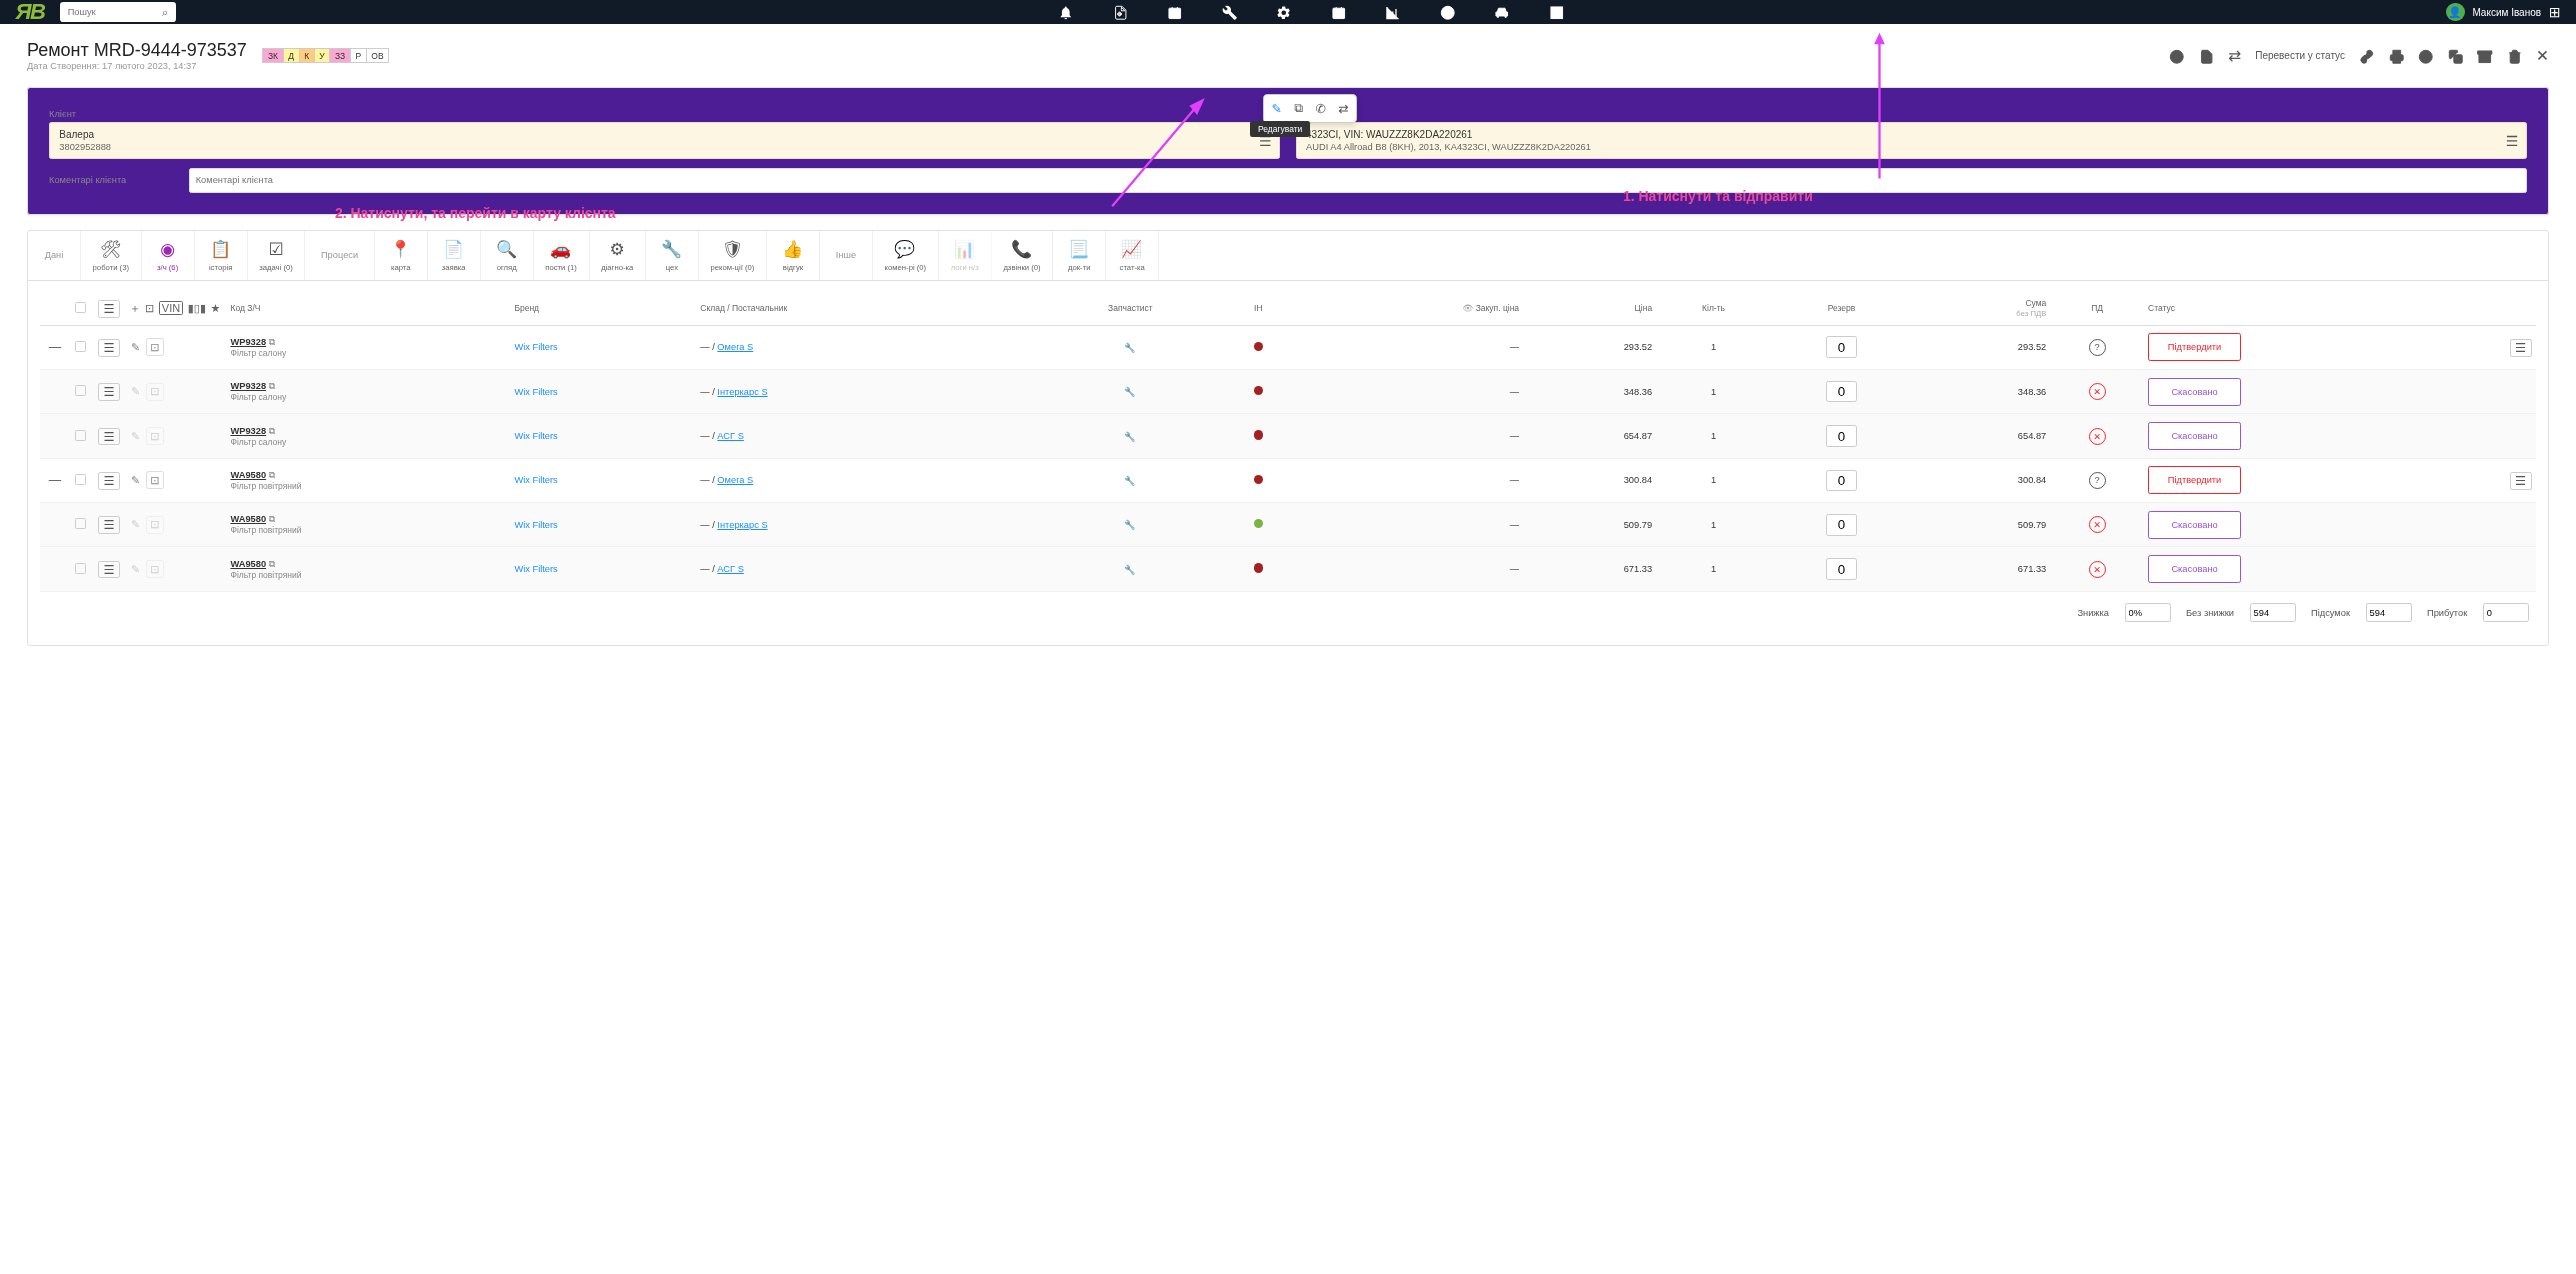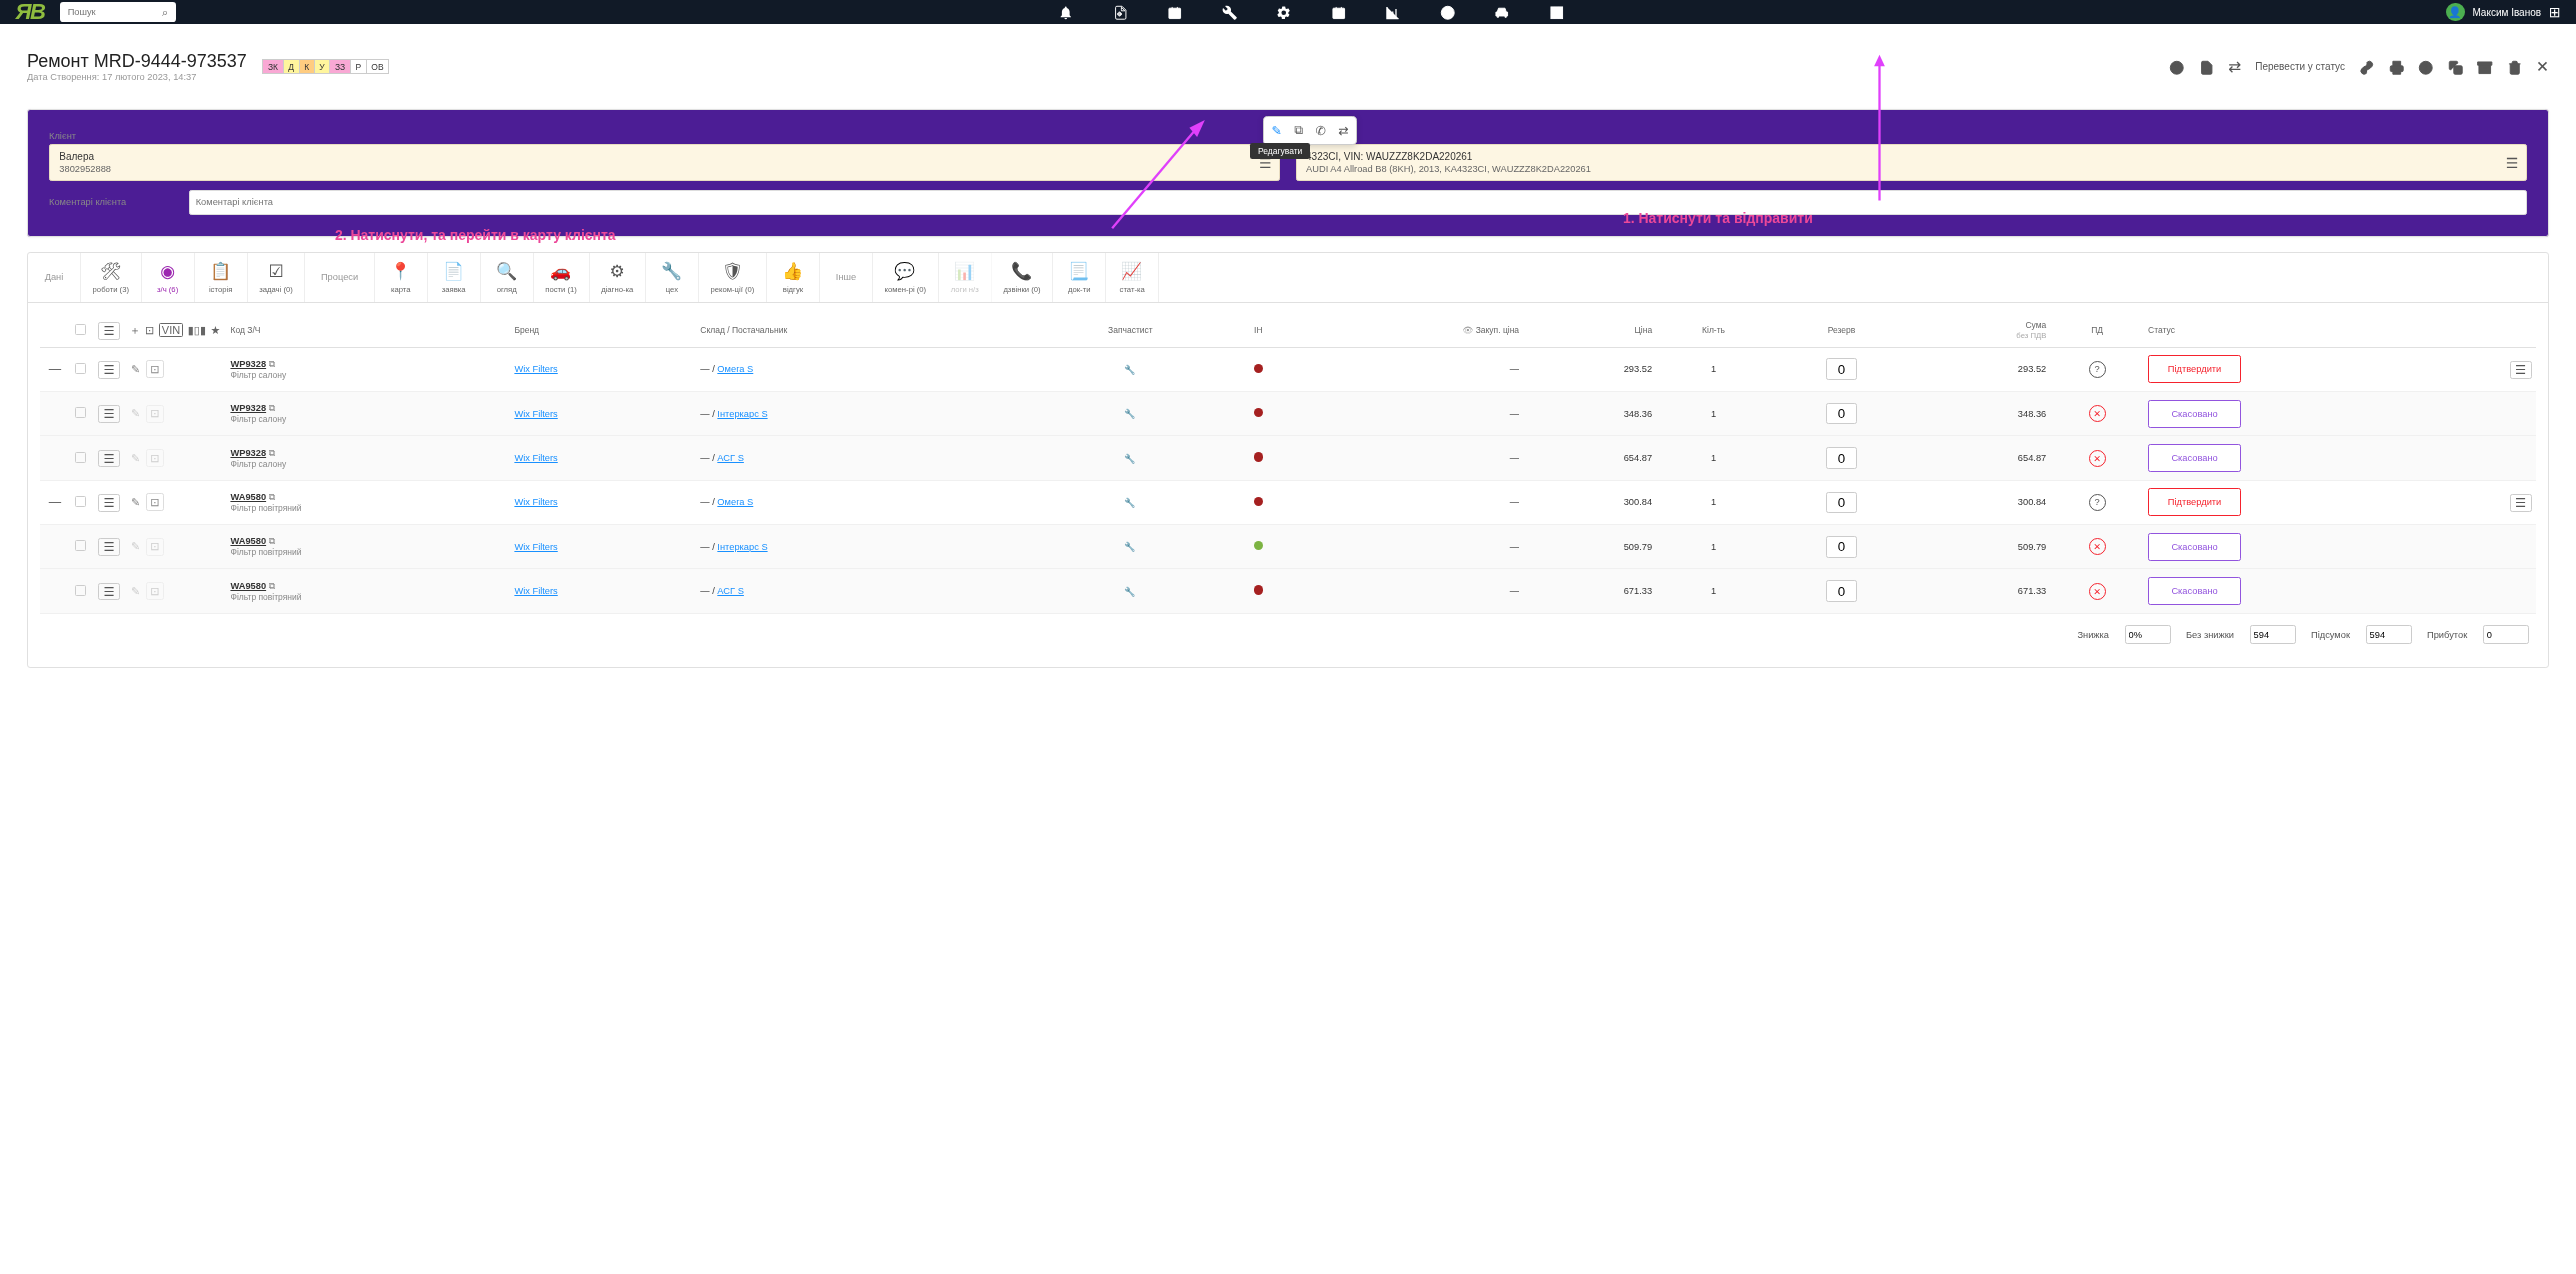--- a/index.html
+++ b/index.html
@@ -7,21 +7,21 @@
 .topbar{background:#111a27;height:24px;display:flex;align-items:center;padding:0 15.5px;gap:15.5px}
 .logo{color:#8fbc3f;font-size:22px;font-weight:bold;font-style:italic;letter-spacing:-1.5px}
 .search-box{background:#fff;border-radius:3.1px;padding:3.1px 7.7px;display:flex;align-items:center;width:116px}
 .search-box input{border:none;outline:none;width:100%;font-size:9.3px}
 .search-box .si{color:#666;font-size:11px}
 .top-icons{flex:1;display:flex;justify-content:center;gap:39px}
 .top-icons .ti{color:#fff;font-size:15.5px;cursor:pointer}
 .user-area{display:flex;align-items:center;gap:7.7px;color:#fff}
 .avatar{width:18.6px;height:18.6px;background:#4caf50;border-radius:50%;display:flex;align-items:center;justify-content:center;color:#fff;font-size:11px}
 .apps{color:#fff;font-size:14px}
-.page-header{padding:27px 27px;display:flex;align-items:center;gap:15.5px}
+.page-header{padding:16px 27px;display:flex;align-items:center;gap:15.5px}
 .title-block h1{font-size:18px;font-weight:normal;color:#222}
 .title-block .sub{font-size:9.3px;color:#999}
 .status-pills{display:flex;gap:0;border:0.8px solid #ccc}
 .pill{padding:1.5px 4.6px;font-size:8.5px;border-right:0.8px solid #ccc}
 .pill:last-child{border-right:none}
 .pill.g{background:#f9a8d4}
 .pill.y{background:#fff59d}
 .pill.o{background:#ffcc80}
 .pill.w{background:#fff}
 .header-actions{margin-left:auto;display:flex;align-items:center;gap:14px}
@@ -57,21 +57,21 @@
 .tab.disabled{opacity:.4}
 .table-wrap{padding:11.6px}
 table{width:100%;border-collapse:collapse}
 th{text-align:left;font-size:8.5px;font-weight:normal;color:#666;padding:6.2px 4.6px;border-bottom:0.8px solid #e0e0e0}
 td{padding:7.7px 4.6px;border-bottom:0.8px solid #f0f0f0;font-size:9.3px;vertical-align:middle}
 .th-icons{display:flex;gap:4.6px;align-items:center}
 .th-icons .thi{font-size:11px;color:#666}
 .vin-badge{border:0.8px solid #666;padding:0 2px;font-size:7px;border-radius:1.5px}
 .code-link{color:#333;font-weight:bold;text-decoration:underline}
 .code-sub{font-size:8.5px;color:#888;margin-top:0}
-.brand-link{color:#1890ff;text-decoration:underline;font-size:9.3px}
+.brand-link{color:#1890ff;font-size:9.3px}
 .supplier-link{color:#1890ff;text-decoration:underline}
 .dot{width:9.3px;height:9.3px;border-radius:50%;display:inline-block}
 .dot.red{background:#a52020}
 .dot.green{background:#7cb342}
 .res-input{width:31px;text-align:center;border:0.8px solid #ccc;border-radius:2.3px;padding:2.3px}
 .action-btn{border:0.8px solid;border-radius:2.3px;padding:8px 14px;font-size:9.3px;cursor:pointer;background:#fff;min-width:93px}
 .btn-confirm{border-color:#f5222d;color:#f5222d}
 .btn-cancel{border-color:#9254de;color:#9254de}
 .circle-icon{width:17px;height:17px;border:1.5px solid;border-radius:50%;display:inline-flex;align-items:center;justify-content:center;font-size:9.3px}
 .ci-q{border-color:#555;color:#555}

